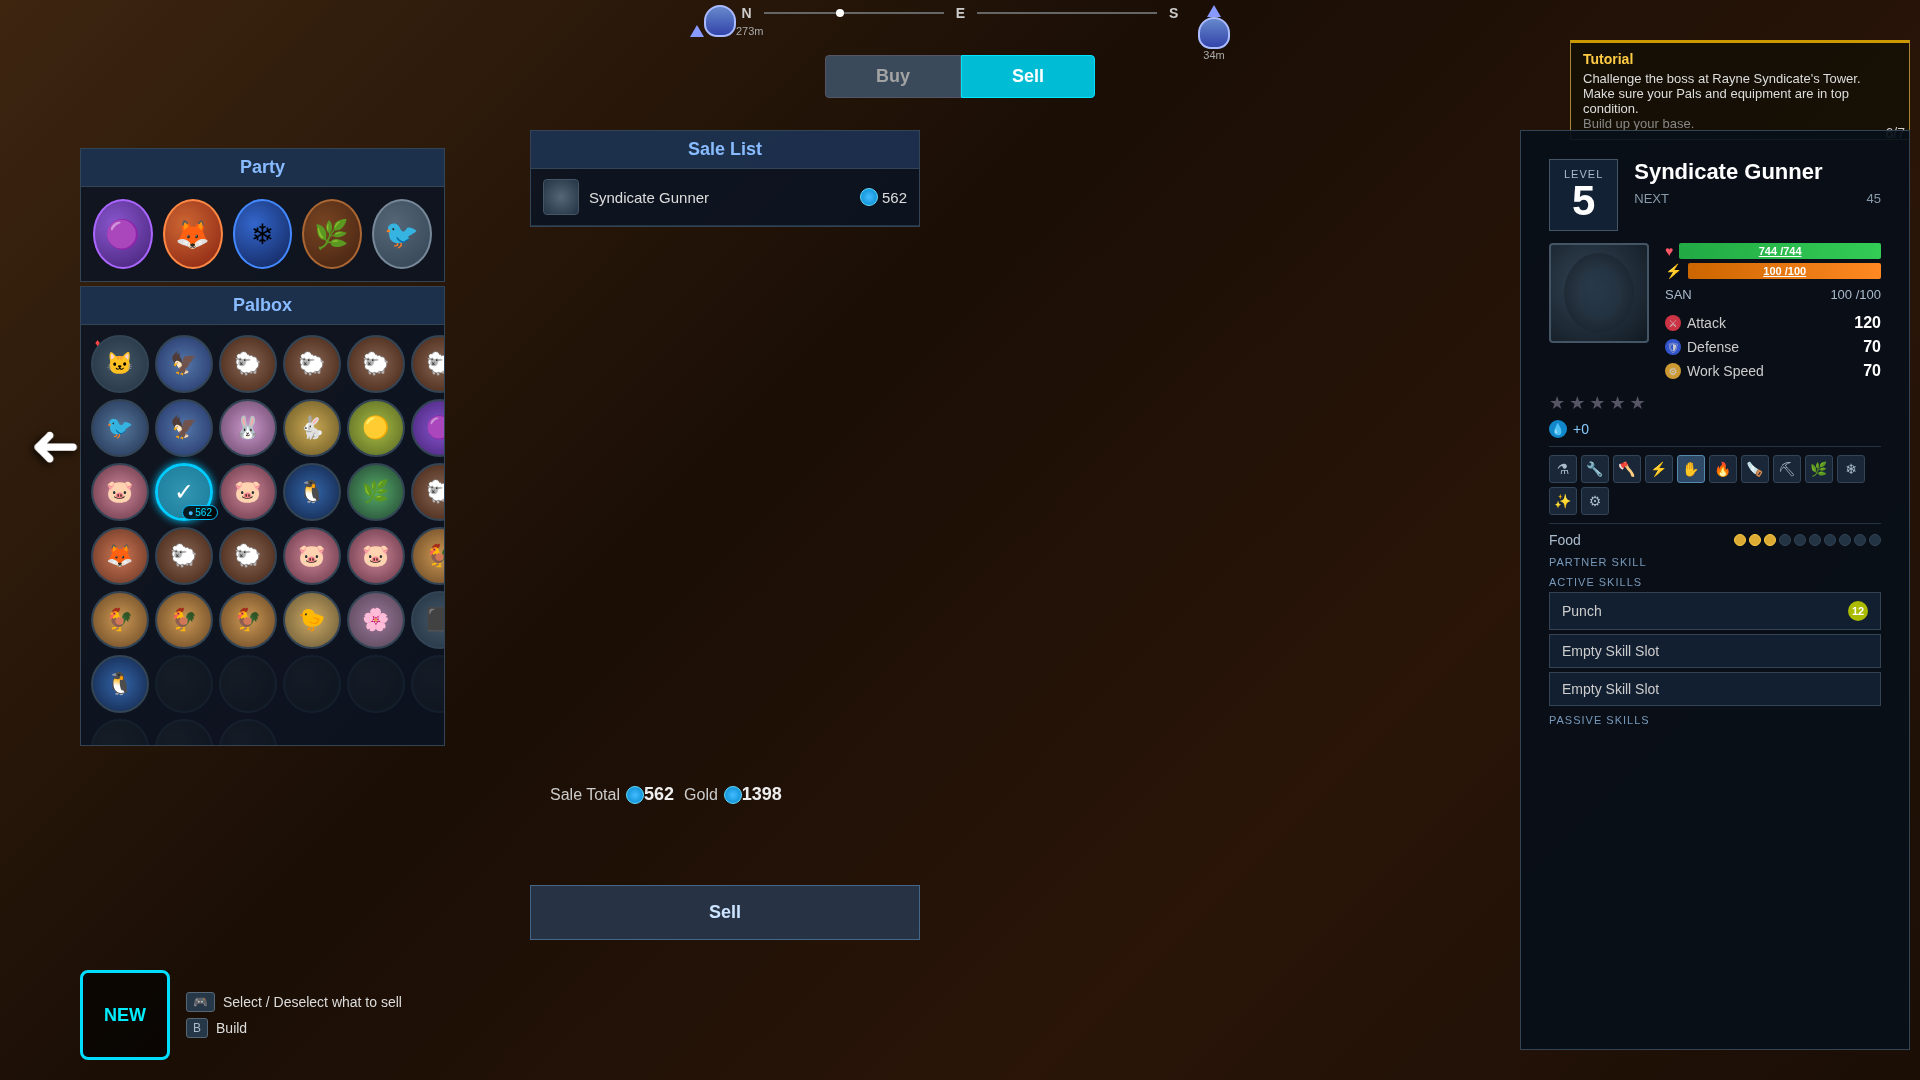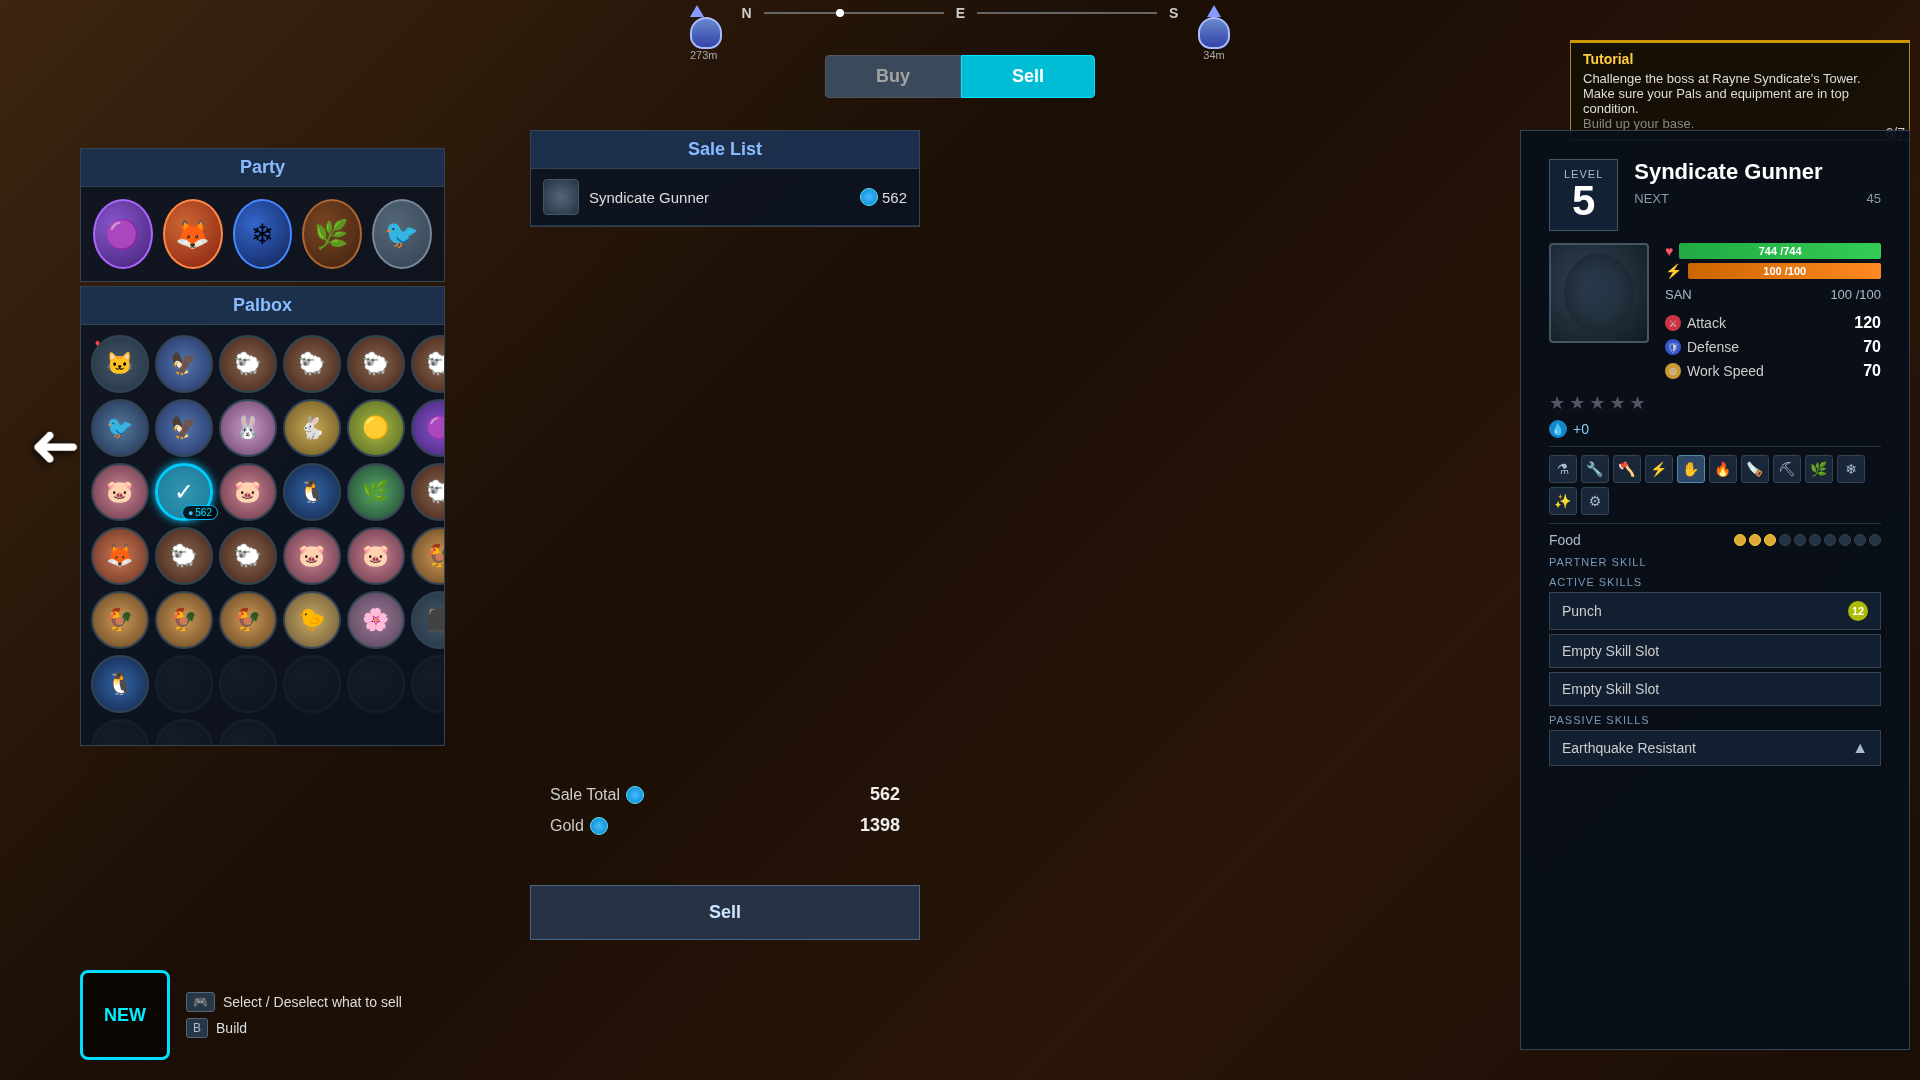--- a/index.html
+++ b/index.html
@@ -279,21 +279,21 @@
       width: 18px;
       height: 18px;
       background: radial-gradient(circle, #44bbff, #0088cc);
       border-radius: 50%;
       border: 1px solid #66ddff;
     }
 
     .sale-totals {
       padding: 16px 20px;
       display: flex;
-      flex-direction: column;
+      flex-direction: row;
       gap: 10px;
       margin-top: 20px;
     }
 
     .total-row {
       display: flex;
       justify-content: space-between;
       align-items: center;
       color: #ccc;
       font-size: 16px;
@@ -429,20 +429,21 @@
     }
 
     .stat-bar-fill {
       height: 100%;
       display: flex;
       align-items: center;
       justify-content: center;
       font-size: 11px;
       font-weight: bold;
       color: white;
+      text-decoration: underline;
     }
 
     .hp-fill { background: linear-gradient(90deg, #22aa44, #33cc55); }
     .sp-fill { background: linear-gradient(90deg, #cc6600, #ff8822); }
 
     .san-row {
       display: flex;
       align-items: center;
       justify-content: space-between;
       color: #aabbcc;
@@ -662,21 +663,21 @@
     <div style="display:flex; gap:12px; align-items:center; margin-bottom:4px;">
       <span style="color:#ccc;font-size:14px;font-weight:bold;">N</span>
       <div style="width:180px; height:2px; background:#666; position:relative;">
         <div style="width:8px;height:8px;background:#fff;border-radius:50%;position:absolute;top:-3px;left:40%;"></div>
       </div>
       <span style="color:#ccc;font-size:14px;font-weight:bold;">E</span>
       <div style="width:180px; height:2px; background:#666;"></div>
       <span style="color:#ccc;font-size:14px;font-weight:bold;">S</span>
     </div>
 
-    <div style="position:absolute; left:-20px; top:0; display:flex; flex-direction:column; align-items:flex-start;">
+    <div style="position:absolute; left:-20px; top:0; display:flex; flex-direction:row; align-items:flex-end;">
       <div style="width:0;height:0;border-left:7px solid transparent;border-right:7px solid transparent;border-bottom:12px solid #8899ff;"></div>
       <div style="width:32px;height:32px;background:linear-gradient(180deg,#6688cc,#3344aa);border-radius:50% 50% 40% 40%;border:2px solid #aabbff;"></div>
       <span style="color:#aaa;font-size:11px;">273m</span>
     </div>
 
     <div style="position:absolute; right:-20px; top:0; display:flex; flex-direction:column; align-items:center;">
       <div style="width:0;height:0;border-left:7px solid transparent;border-right:7px solid transparent;border-bottom:12px solid #8899ff;"></div>
       <div style="width:32px;height:32px;background:linear-gradient(180deg,#6688cc,#3344aa);border-radius:50% 50% 40% 40%;border:2px solid #aabbff;"></div>
       <span style="color:#aaa;font-size:11px;">34m</span>
     </div>
@@ -930,24 +931,20 @@
     </div>
   </div>
   <div class="skill-box">
     <span>Empty Skill Slot</span>
   </div>
   <div class="skill-box">
     <span>Empty Skill Slot</span>
   </div>
 
   <div class="skill-section-label">Passive Skills</div>
-  <div class="passive-skill-box">
-    <span>Earthquake Resistant</span>
-    <span class="passive-dropdown-icon">▲</span>
-  </div>
 </div>
 
 <div class="bottom-hud">
   <div style="width:90px;height:90px;border:3px solid #00ddff;border-radius:8px;background:rgba(0,0,0,0.6);display:flex;align-items:center;justify-content:center;">
     <span style="color:#00eeff;font-size:18px;font-weight:bold;">NEW</span>
   </div>
   <div class="action-hint">
     <div class="action-row">
       <span class="key-badge">🎮</span>
       <span>Select / Deselect what to sell</span>

